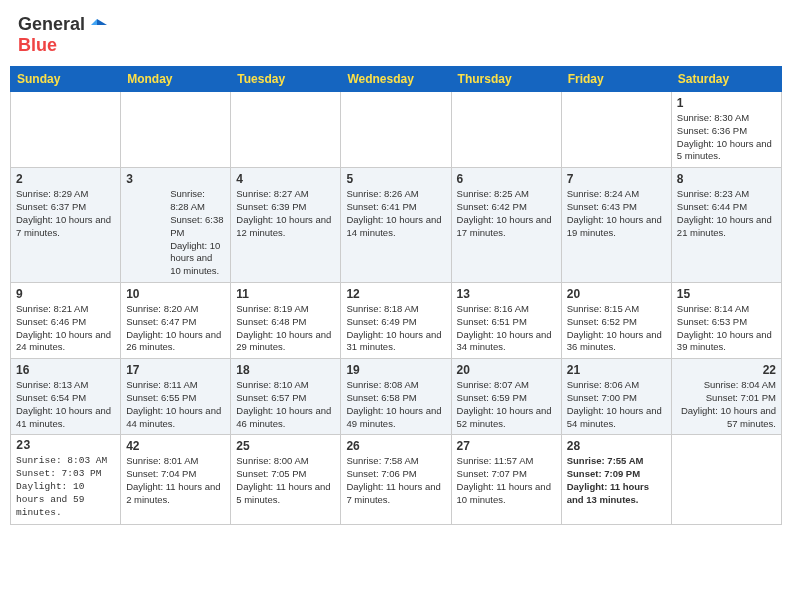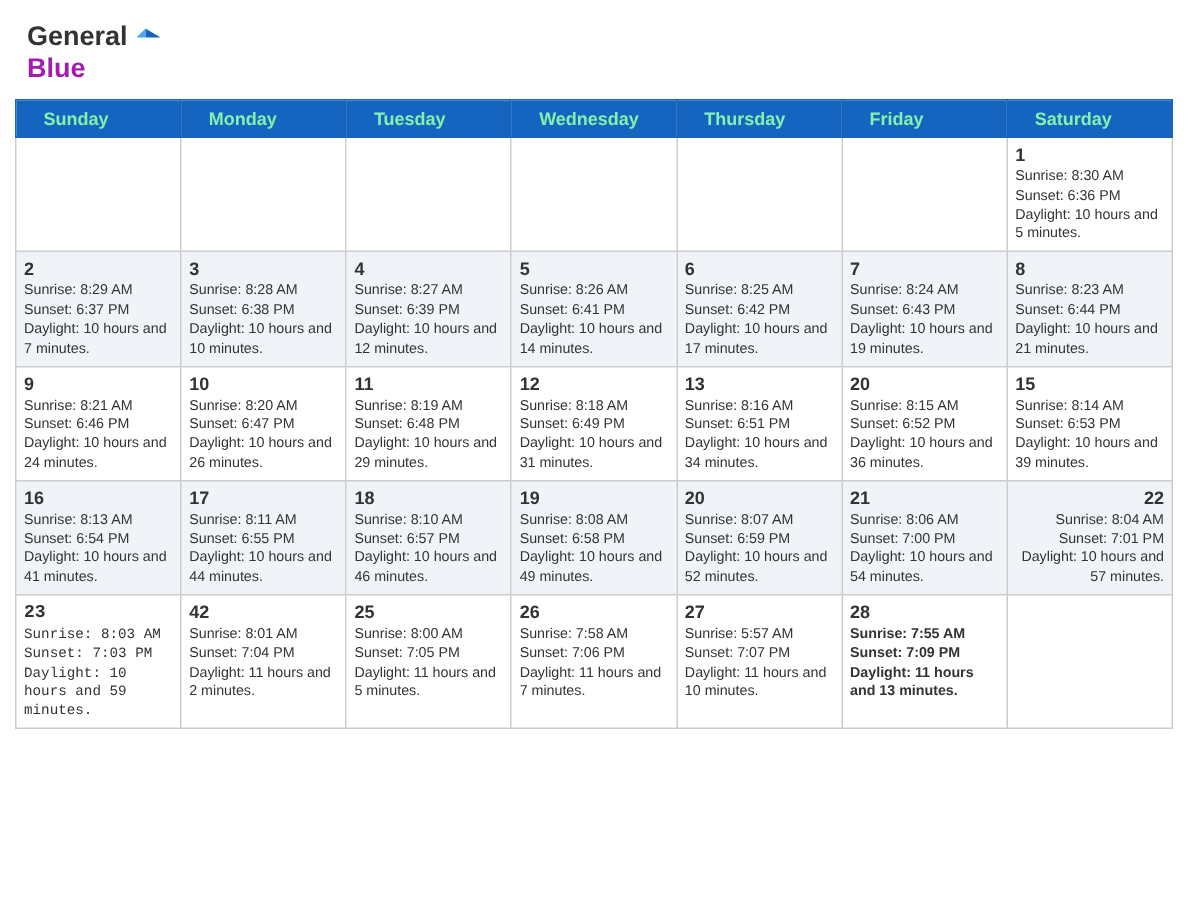--- a/index.html
+++ b/index.html
@@ -38,23 +38,23 @@
       font-size: 13px;
       color: #555;
     }
     .calendar {
       width: 100%;
       border-collapse: collapse;
       border: 1px solid #bbb;
     }
     .calendar th {
       background-color: #1565c0;
-      color: #86efac;
+      color: #fde047;
       text-align: left;
-      padding: 5px 18px;
+      padding: 5px 6px;
       font-size: 12px;
       font-weight: bold;
       border: 1px solid #1565c0;
     }
     .calendar td {
       vertical-align: top;
       padding: 4px 5px;
       border: 1px solid #ccc;
       width: 110px;
       min-height: 80px;
@@ -91,21 +91,21 @@
 <div class="header">
   <div class="logo">
     <div class="logo-row">
       <span style="font-size:18px;font-weight:bold;color:#333;">General</span>
       <svg width="20" height="16" viewBox="0 0 20 16" style="margin-left:2px;margin-top:0;">
         <polygon points="10,2 20,8 10,8" fill="#1565c0"></polygon>
         <polygon points="10,2 10,8 4,8" fill="#42a5f5"></polygon>
       </svg>
     </div>
     <div>
-      <span style="font-size:18px;font-weight:bold;color:#a21caf;">Blue</span>
+      <span style="font-size:18px;font-weight:bold;color:#ef4444;">Blue</span>
     </div>
   </div>
   <div class="title-section">
     <div class="month-title"></div>
     <div class="subtitle"></div>
   </div>
 </div>
 
 <table class="calendar">
   <thead>
@@ -136,21 +136,21 @@
       </tr>
       <tr>
         <td style="background-color: rgb(240, 244, 248);">
           <span class="day-num">2</span>
           <div class="day-info" style="white-space: pre-line;">Sunrise: 8:29 AM
 Sunset: 6:37 PM
 Daylight: 10 hours and 7 minutes.</div>
         </td>
         <td style="background-color: rgb(240, 244, 248);">
           <span class="day-num">3</span>
-          <div class="day-info" style="white-space: pre-line;">Sunrise: 8:28 AM
+          <div class="day-info" style="white-space: pre-line; margin-left: 44px;">Sunrise: 8:28 AM
 Sunset: 6:38 PM
 Daylight: 10 hours and 10 minutes.</div>
         </td>
         <td style="background-color: rgb(240, 244, 248);">
           <span class="day-num">4</span>
           <div class="day-info" style="white-space: pre-line;">Sunrise: 8:27 AM
 Sunset: 6:39 PM
 Daylight: 10 hours and 12 minutes.</div>
         </td>
         <td style="background-color: rgb(240, 244, 248);">
@@ -286,21 +286,21 @@
 Daylight: 11 hours and 5 minutes.</div>
         </td>
         <td style="background-color: rgb(255, 255, 255);">
           <span class="day-num">26</span>
           <div class="day-info" style="white-space: pre-line;">Sunrise: 7:58 AM
 Sunset: 7:06 PM
 Daylight: 11 hours and 7 minutes.</div>
         </td>
         <td style="background-color: rgb(255, 255, 255);">
           <span class="day-num">27</span>
-          <div class="day-info" style="white-space: pre-line;">Sunrise: 5:57 AM
+          <div class="day-info" style="white-space: pre-line;">Sunrise: 11:57 AM
 Sunset: 7:07 PM
 Daylight: 11 hours and 10 minutes.</div>
         </td>
         <td style="background-color: rgb(255, 255, 255);">
           <span class="day-num">28</span>
           <div class="day-info" style="white-space: pre-line; font-weight: bold;">Sunrise: 7:55 AM
 Sunset: 7:09 PM
 Daylight: 11 hours and 13 minutes.</div>
         </td>
         <td class="empty-cell" style="background-color: rgb(255, 255, 255);"></td>

